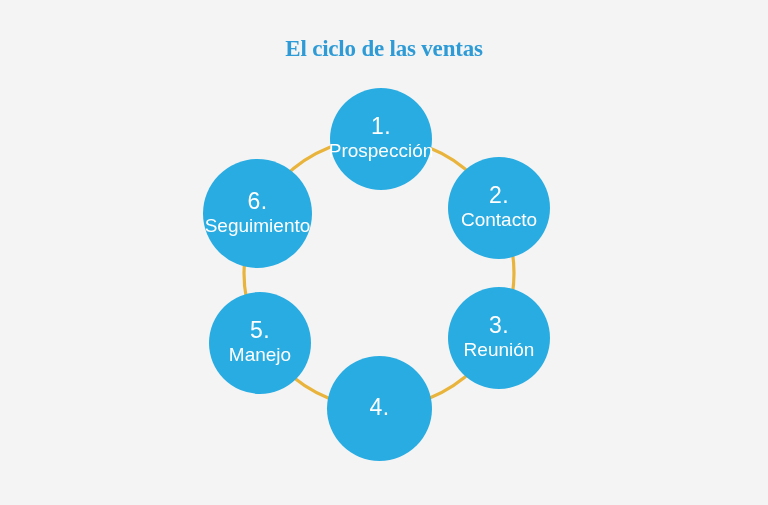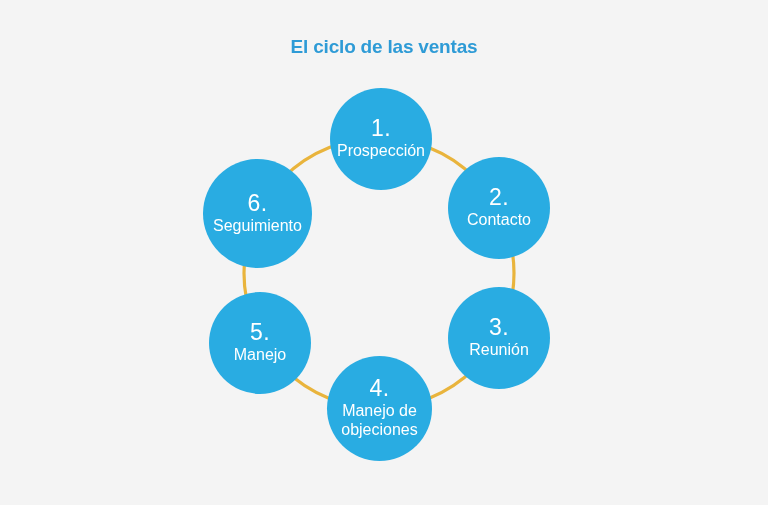--- a/index.html
+++ b/index.html
@@ -22,24 +22,25 @@
     width: 768px;
     height: 505px;
   }
 
   #chart-title {
     position: absolute;
     left: 0;
     top: 36px;
     width: 768px;
     text-align: center;
-    font-size: 19px;
+    font-size: 23px;
     font-weight: bold;
     color: #2e9bd6;
     letter-spacing: -0.2px;
+    font-family: Liberation Serif, serif;
   }
 
   #cycle-ring {
     position: absolute;
     left: 0;
     top: 0;
     width: 768px;
     height: 505px;
   }
 
@@ -59,21 +60,21 @@
 
   .node-number {
     font-size: 23px;
     font-weight: 400;
     line-height: 1.0;
     margin-bottom: 2px;
     letter-spacing: 0.3px;
   }
 
   .node-label {
-    font-size: 16px;
+    font-size: 19px;
     font-weight: 400;
     line-height: 1.18;
     padding: 0 4px;
     white-space: pre-line;
   }
 </style>
 </head>
 <body>
 
 <div id="stage">
@@ -94,22 +95,20 @@
     <div class="node-label">Contacto</div>
   </div>
 
   <div class="cycle-node" style="left:448px; top:287px; width:102px; height:102px;">
     <div class="node-number">3.</div>
     <div class="node-label">Reunión</div>
   </div>
 
   <div class="cycle-node" style="left:327px; top:356px; width:105px; height:105px;">
     <div class="node-number">4.</div>
-    <div class="node-label">Manejo de
-objeciones</div>
   </div>
 
   <div class="cycle-node" style="left:209px; top:292px; width:102px; height:102px;">
     <div class="node-number">5.</div>
     <div class="node-label">Manejo</div>
   </div>
 
   <div class="cycle-node" style="left:203px; top:159px; width:109px; height:109px;">
     <div class="node-number">6.</div>
     <div class="node-label">Seguimiento</div>

